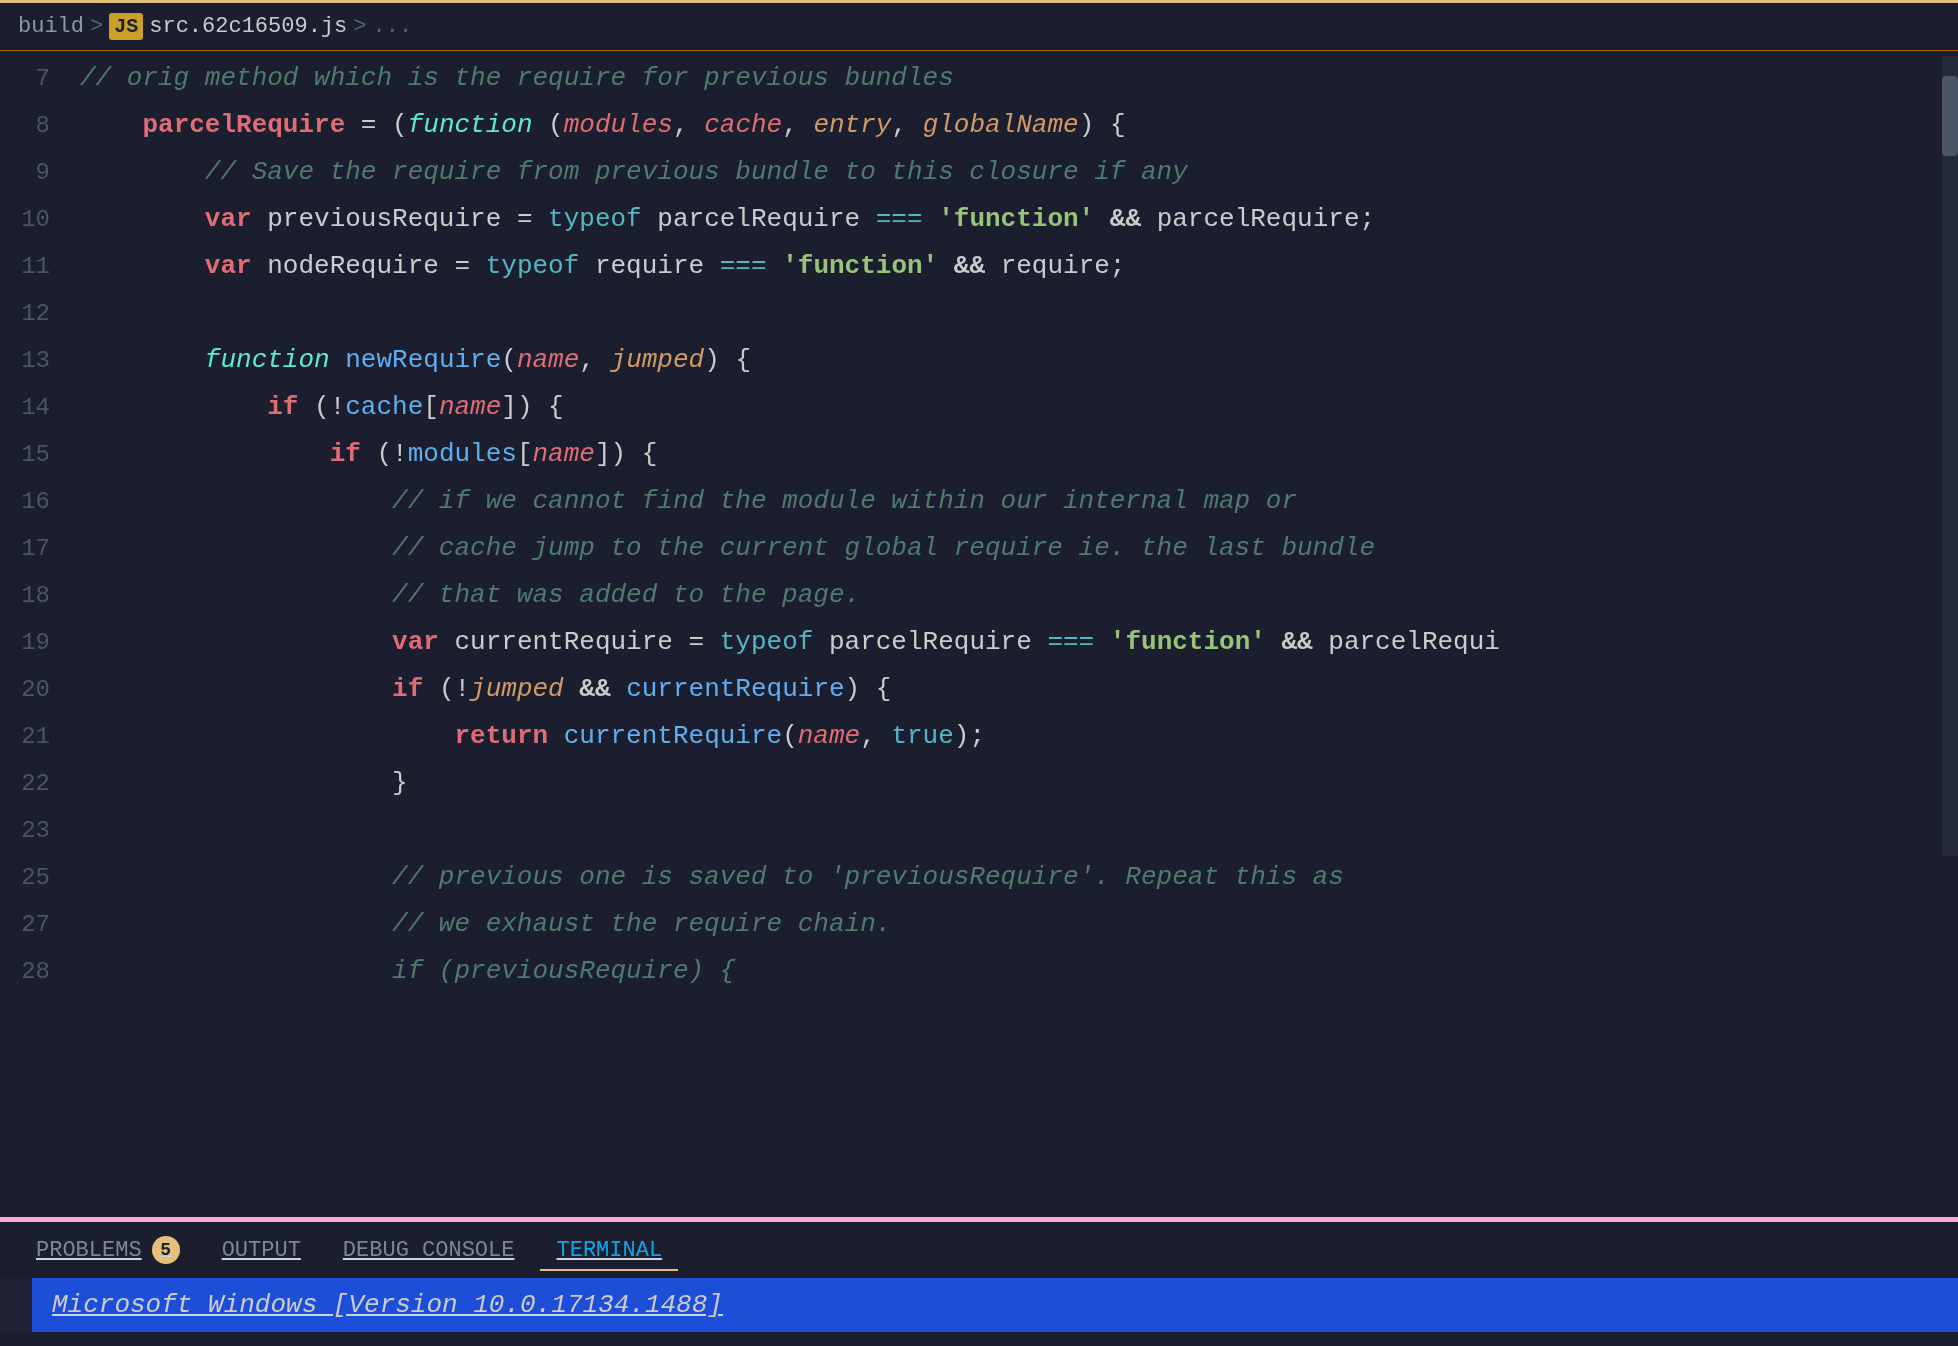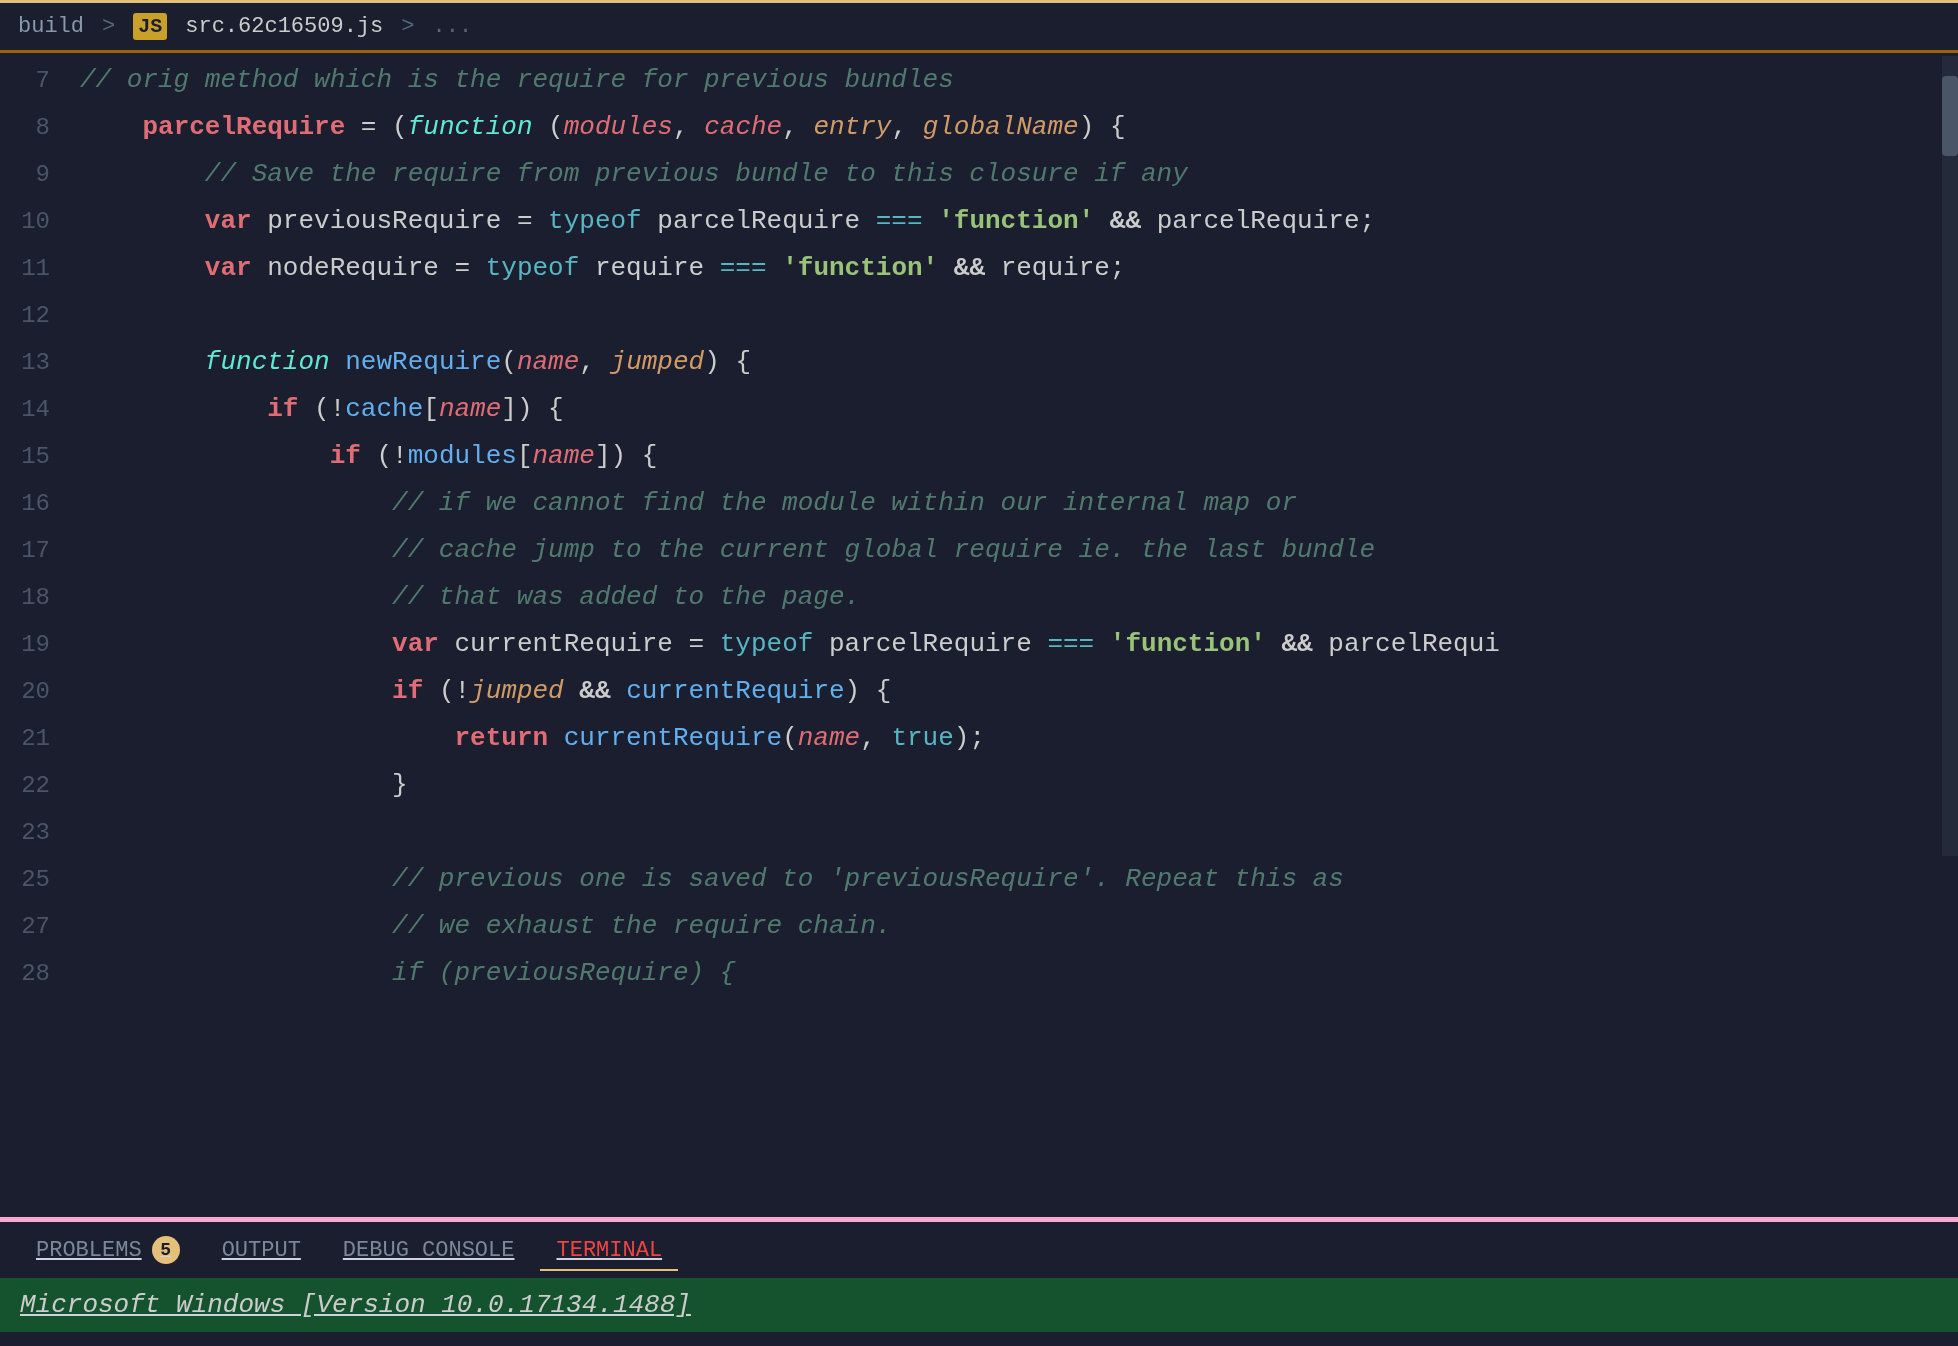--- a/index.html
+++ b/index.html
@@ -15,24 +15,24 @@
       width: 1958px;
       height: 1346px;
       overflow: hidden;
     }
 
     .breadcrumb-bar {
       background-color: #1a1e2e;
       padding: 10px 18px;
       display: flex;
       align-items: center;
-      gap: 18px;
+      gap: 6px;
       font-size: 22px;
       color: #8899aa;
-      border-bottom: 3px solid #a16207;
+      border-bottom: 1px solid #a16207;
     }
 
     .breadcrumb-bar .js-icon {
       background-color: #c8a02a;
       color: #1a1e2e;
       font-size: 20px;
       font-weight: bold;
       padding: 2px 5px;
       border-radius: 3px;
     }
@@ -119,43 +119,44 @@
       font-size: 22px;
       color: #7a8899;
       padding: 8px 16px;
       cursor: pointer;
       display: flex;
       align-items: center;
       gap: 10px;
     }
 
     .panel-tab.active {
-      color: #ef4444;
+      color: #0ea5e9;
       border-bottom: 2px solid #e5c07b;
       padding-bottom: 6px;
     }
 
     .badge {
       background-color: #e5c07b;
       color: #1a1e2e;
       border-radius: 50%;
       width: 28px;
       height: 28px;
       display: inline-flex;
       align-items: center;
       justify-content: center;
       font-size: 18px;
       font-weight: bold;
     }
 
     .terminal-content {
-      background-color: #14532d;
+      background-color: #1d4ed8;
       padding: 12px 20px;
       font-size: 26px;
       color: #cccccc;
+      margin-left: 32px;
     }
 
     .terminal-line {
       font-style: italic;
     }
 
     .scroll-indicator {
       position: fixed;
       right: 0;
       top: 56px;

